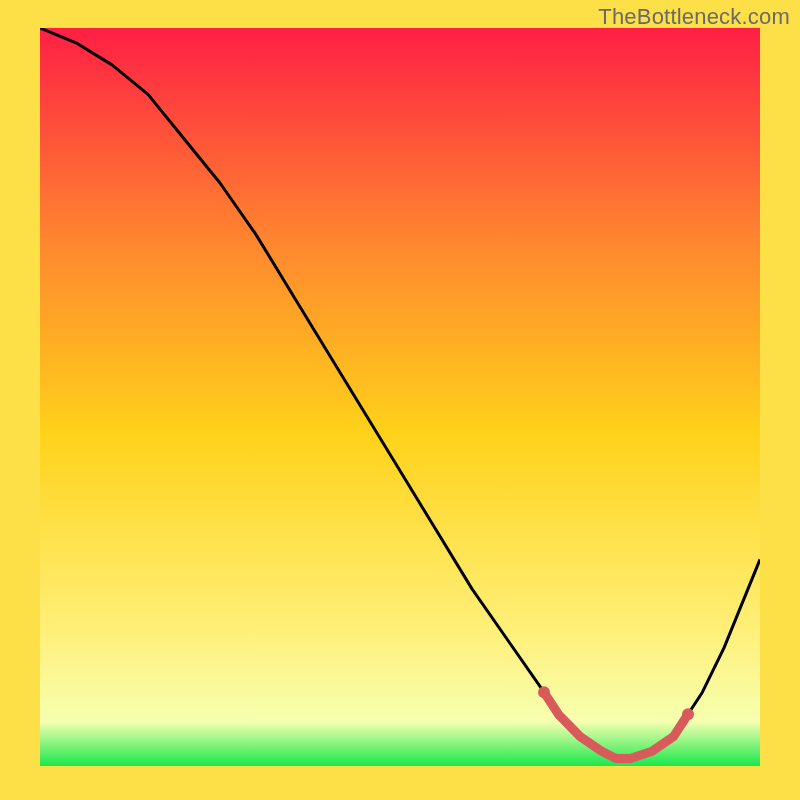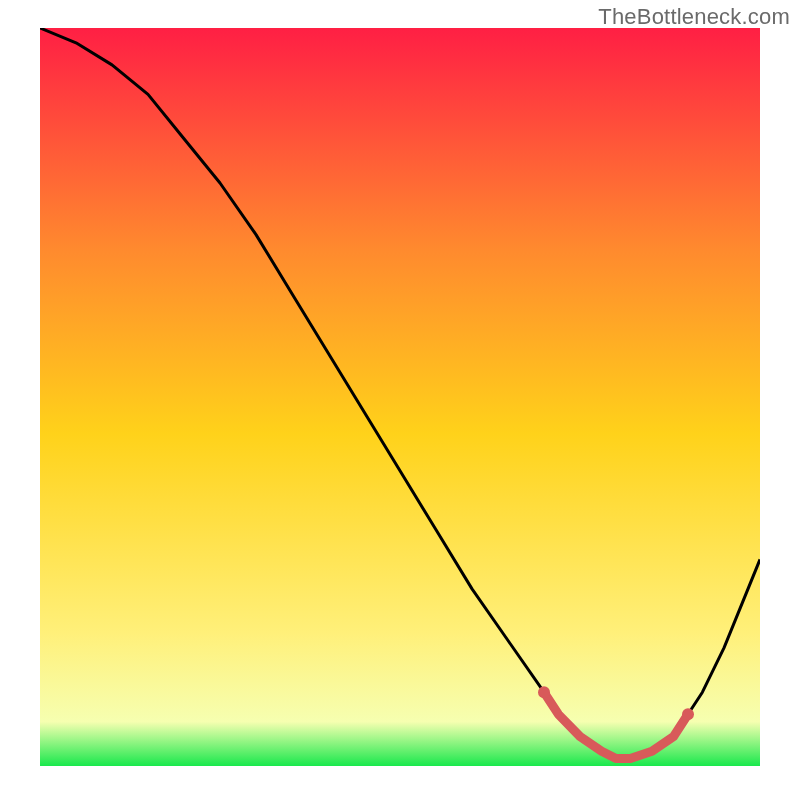--- a/index.html
+++ b/index.html
@@ -7,21 +7,21 @@
     padding: 0;
     width: 800px;
     height: 800px;
     background: #000;
     font-family: Arial, Helvetica, sans-serif;
   }
   .frame {
     position: relative;
     width: 800px;
     height: 800px;
-    background: #ffffff;
+    background: #fde047;
   }
   .attribution {
     position: absolute;
     top: 4px;
     right: 10px;
     color: #6a6a6a;
     font-size: 22px;
     font-weight: 400;
     letter-spacing: 0.2px;
     z-index: 10;

